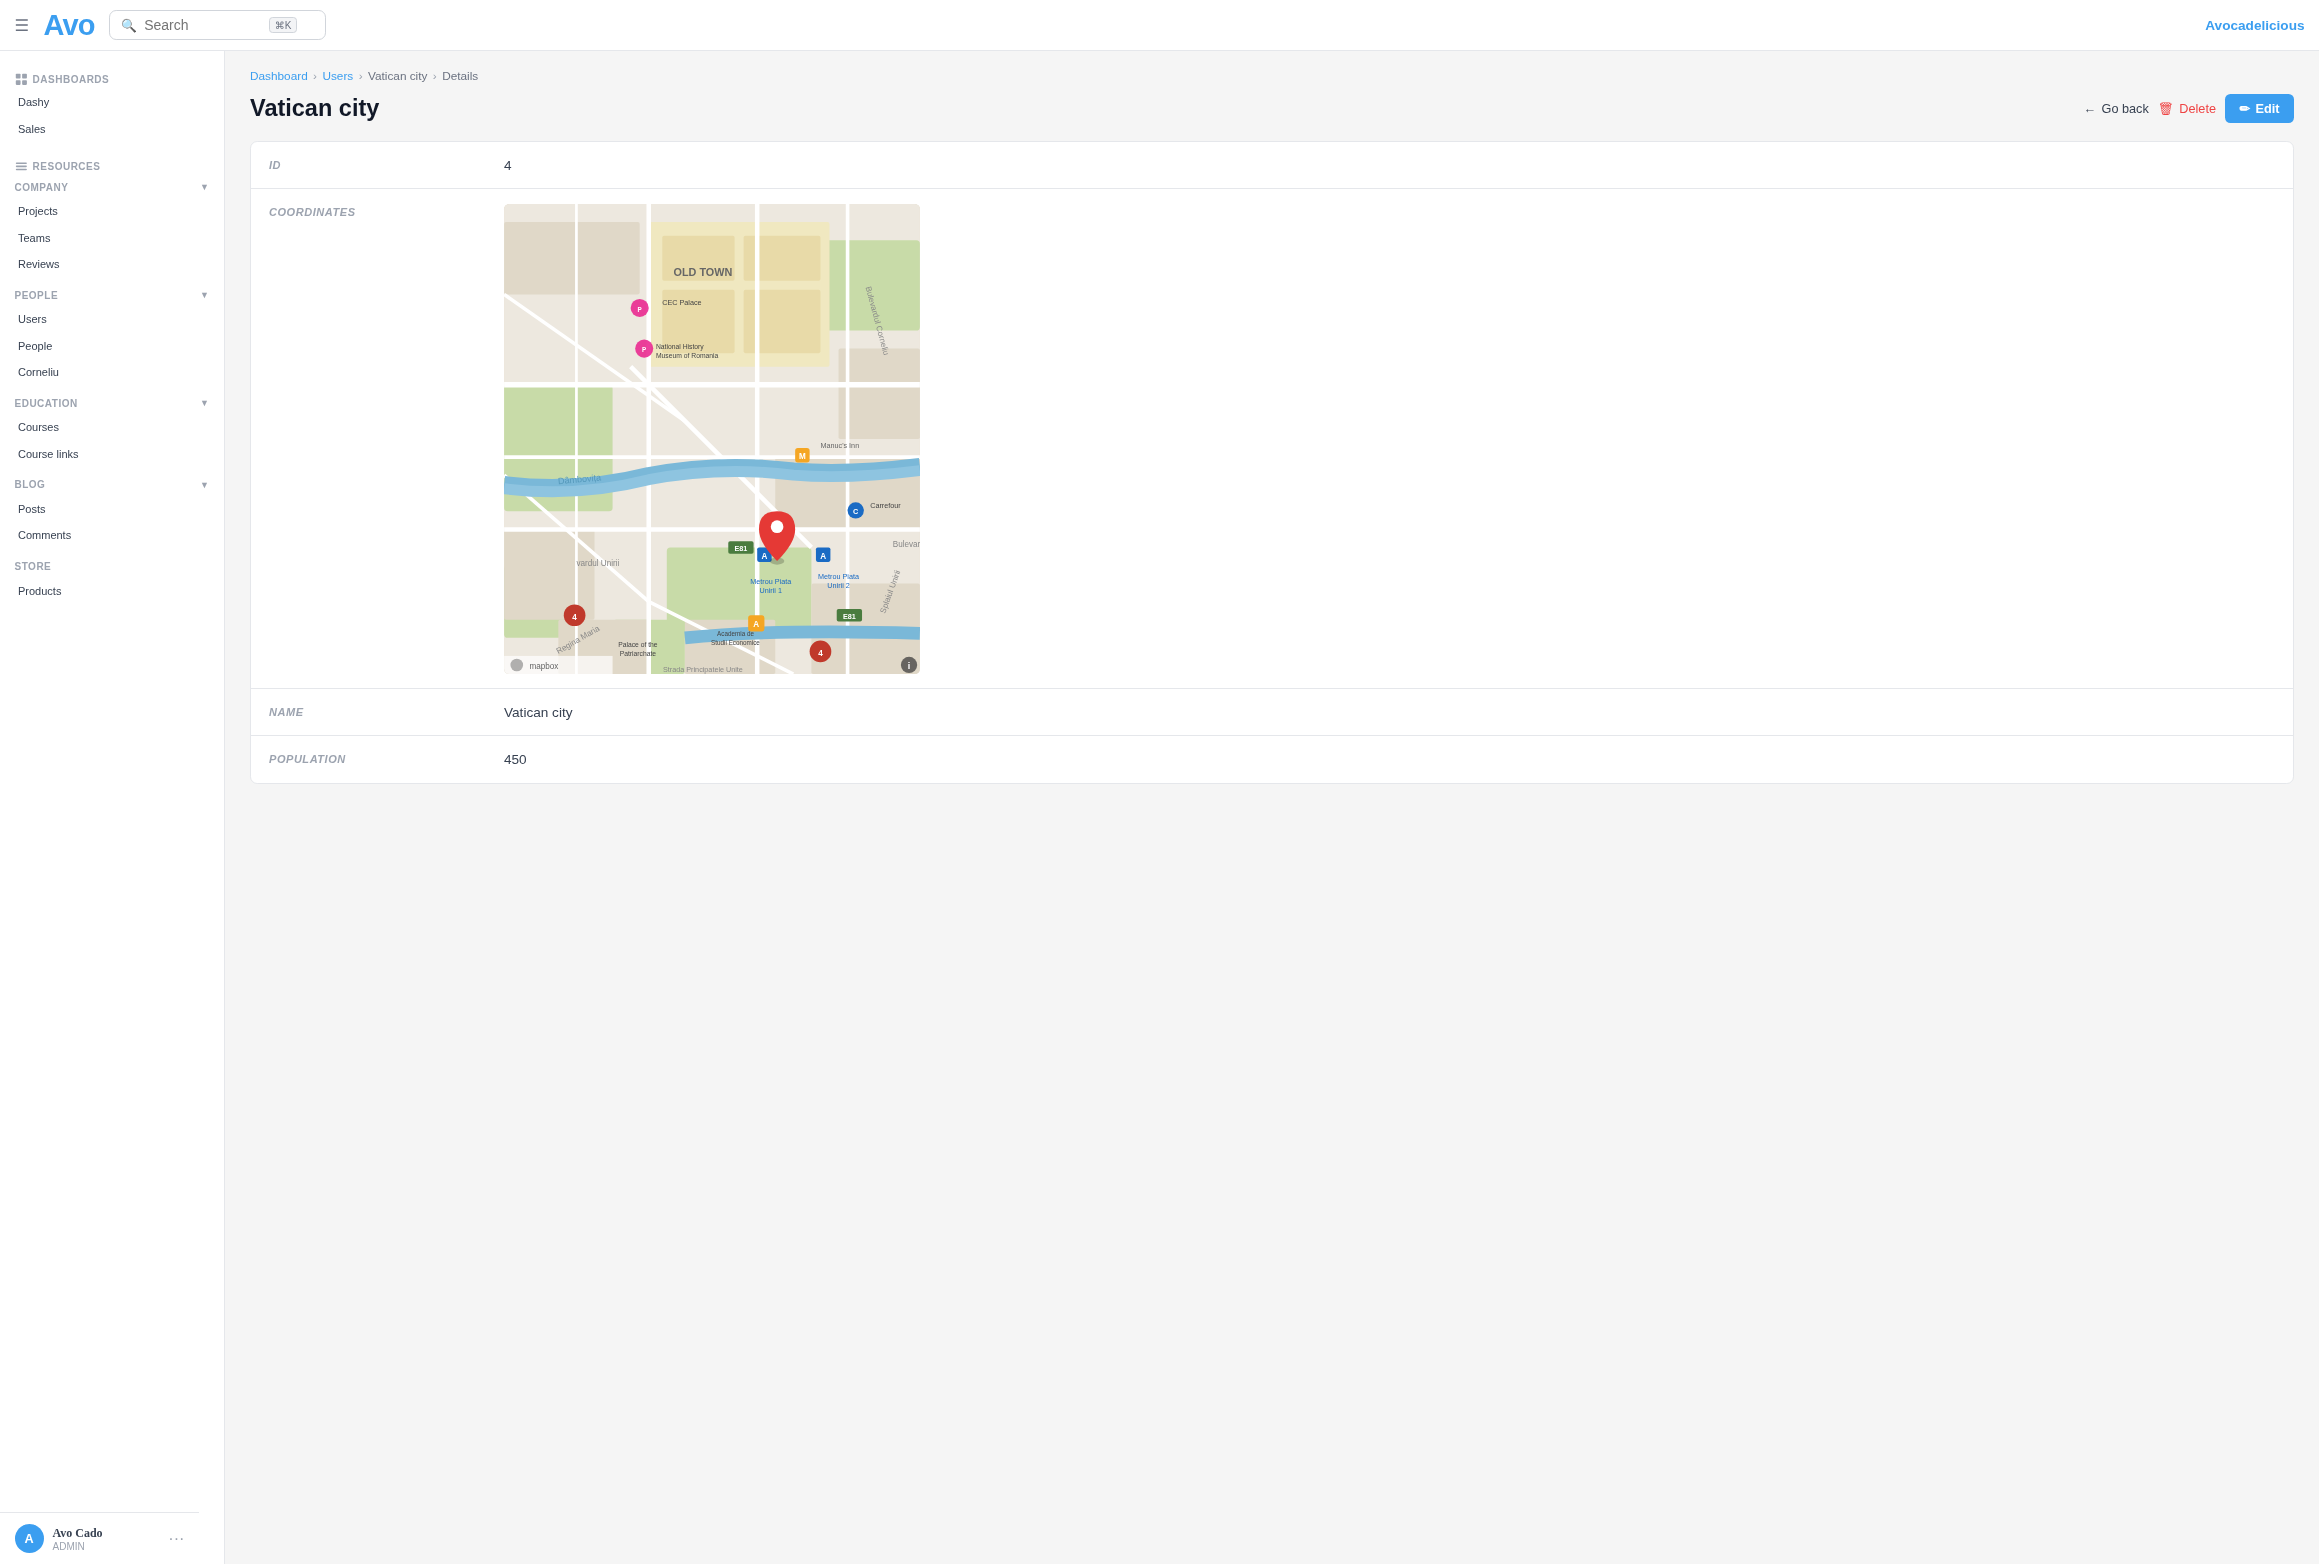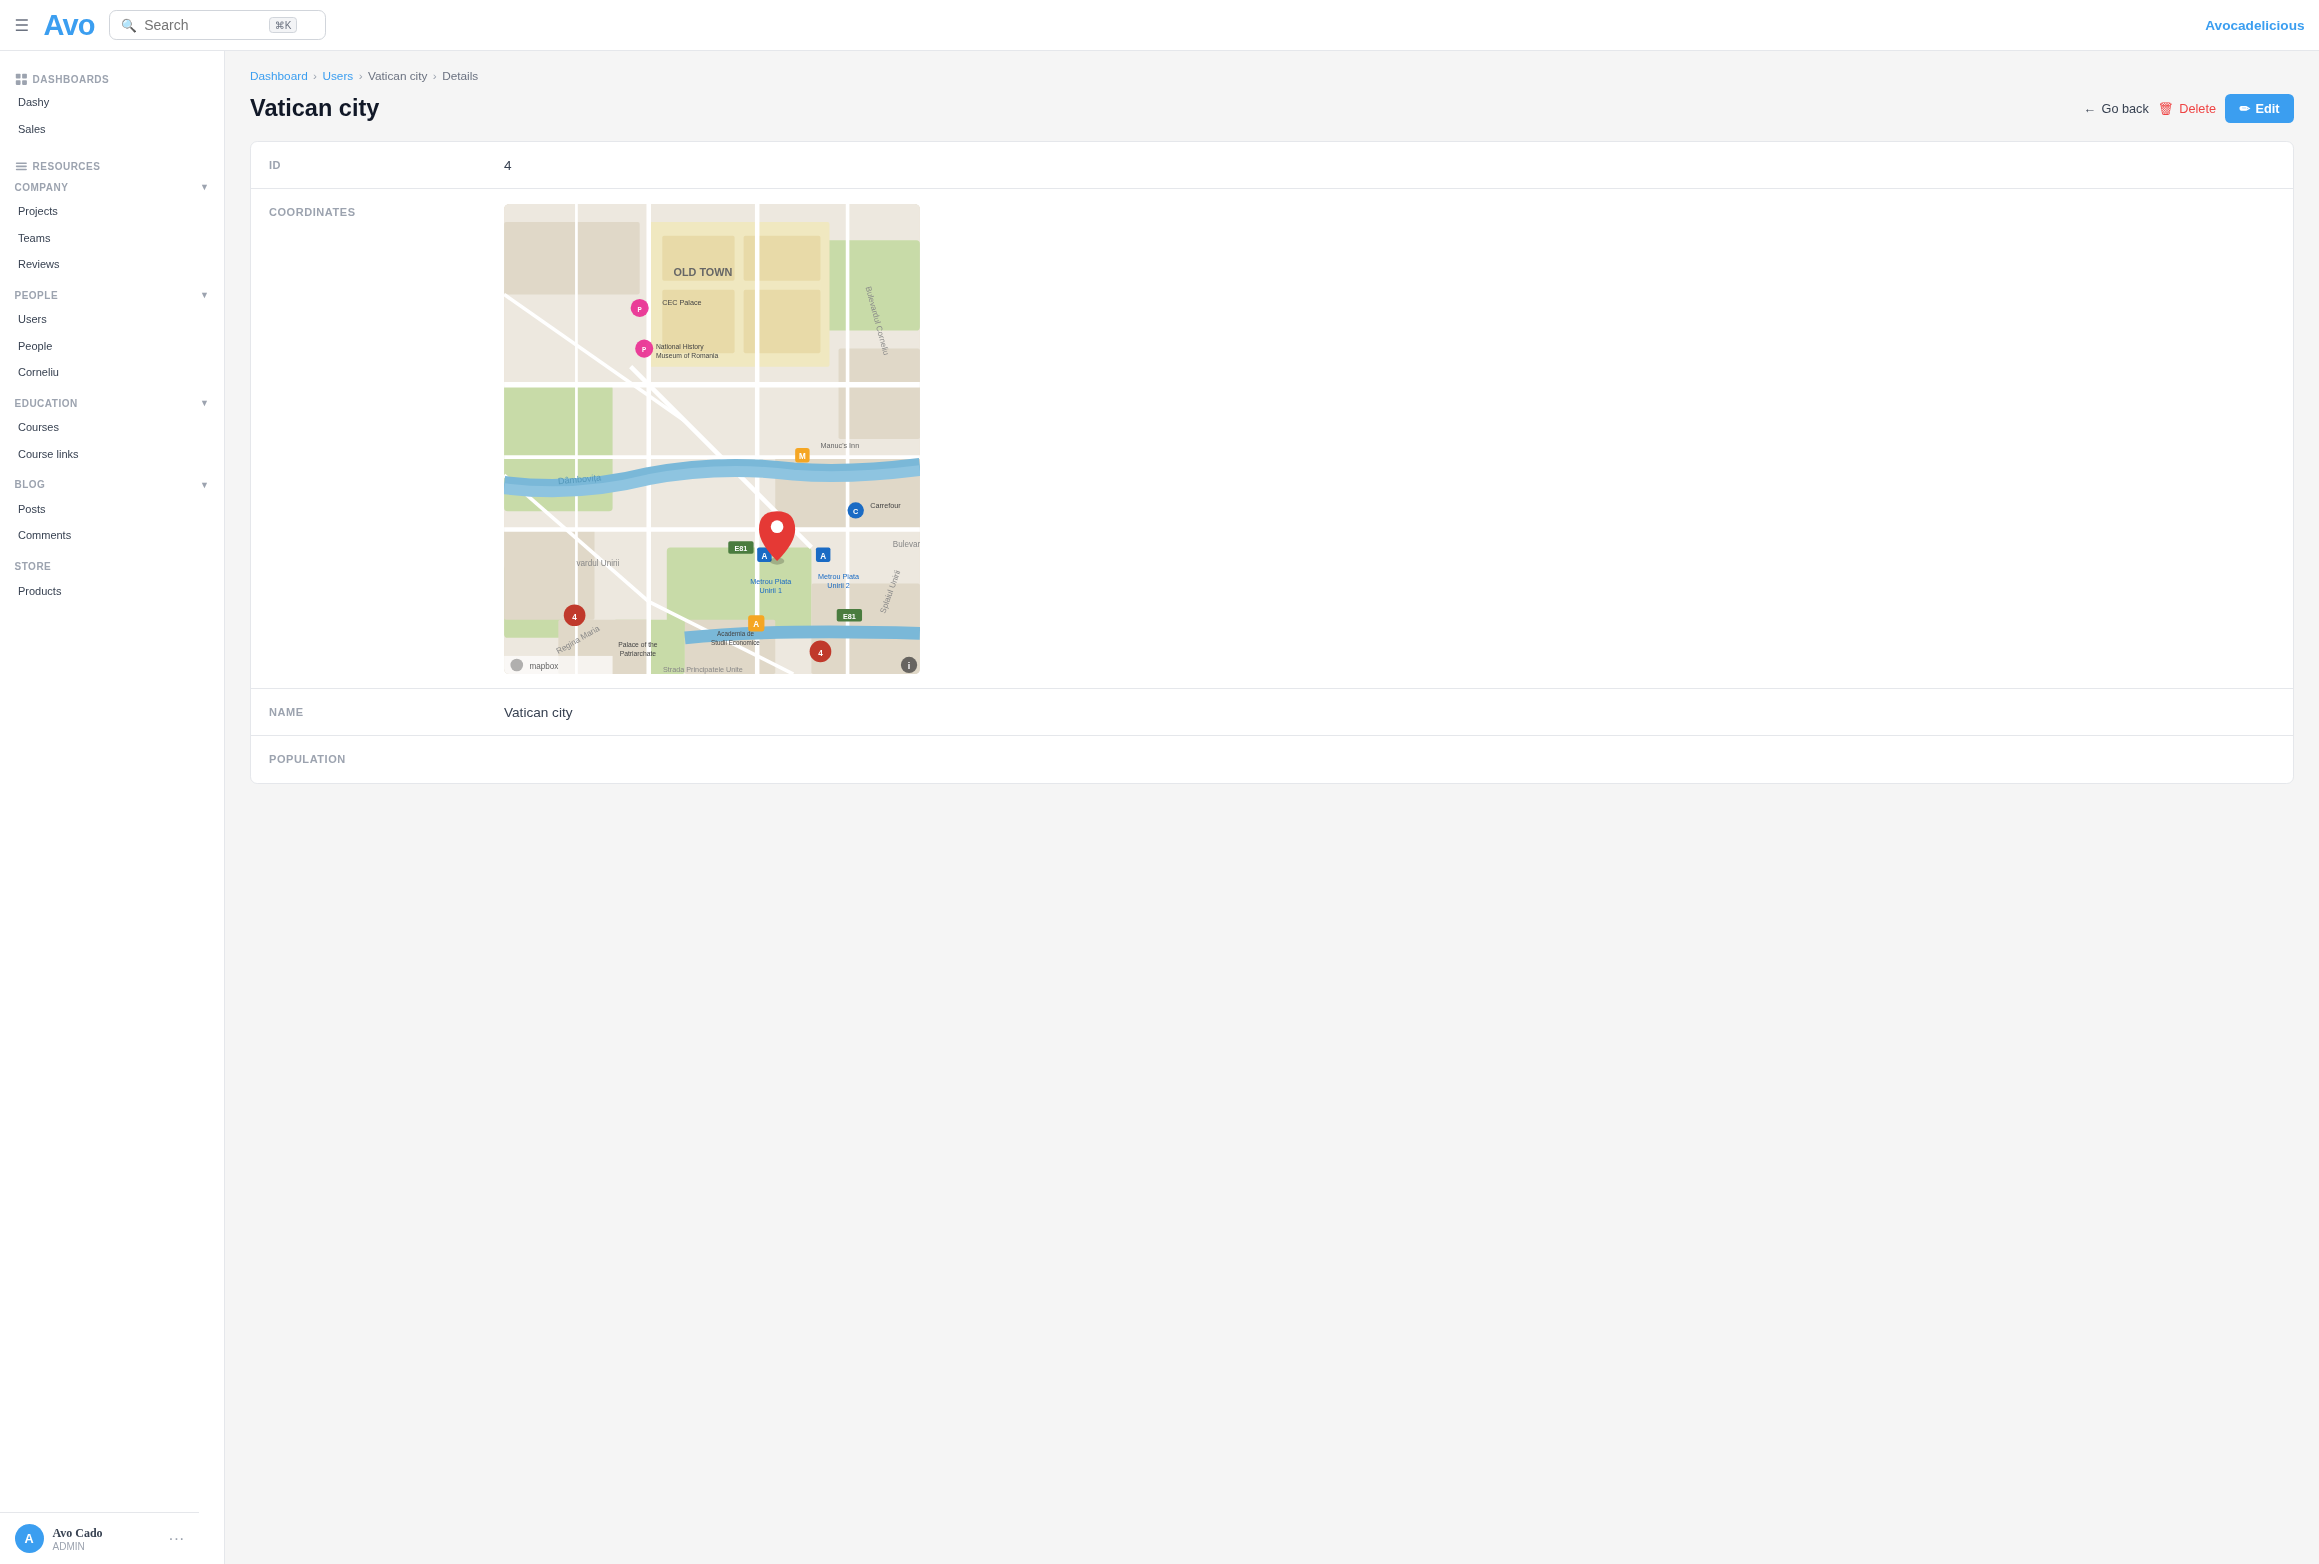--- a/index.html
+++ b/index.html
@@ -94,21 +94,21 @@
     }
 
     
     .detail-card { background: #fff; border: 0.9px solid #e5e7eb; border-radius: 7.2px; overflow: hidden; }
     .detail-row { display: flex; border-bottom: 0.9px solid #e5e7eb; min-height: 47px; }
     .detail-row:last-child { border-bottom: none; }
     .detail-label {
       width: 235px; flex-shrink: 0; padding: 14.5px 18px;
       font-size: 11px; font-weight: 700; color: #9ca3af;
       letter-spacing: 0.05em; text-transform: uppercase;
-      display: flex; align-items: flex-start; padding-top: 16.3px;
+      display: flex; align-items: flex-start; padding-top: 16.3px; font-style: italic;
     }
     .detail-value {
       flex: 1; padding: 14.5px 18px; font-size: 13.6px; color: #374151;
       display: flex; align-items: center;
     }
 
     
     .map-container {
       width: 416px; height: 470px; border-radius: 5.4px;
       overflow: hidden; position: relative; background: #e8e0d5;
@@ -375,20 +375,21 @@
         </div>
       </div>
 
       <div class="detail-row">
         <div class="detail-label">NAME</div>
         <div class="detail-value">Vatican city</div>
       </div>
 
       <div class="detail-row">
         <div class="detail-label">POPULATION</div>
+        <div class="detail-value">450</div>
       </div>
 
     </div>
 
   </main>
 
 </div>
 
 
 </body></html>

